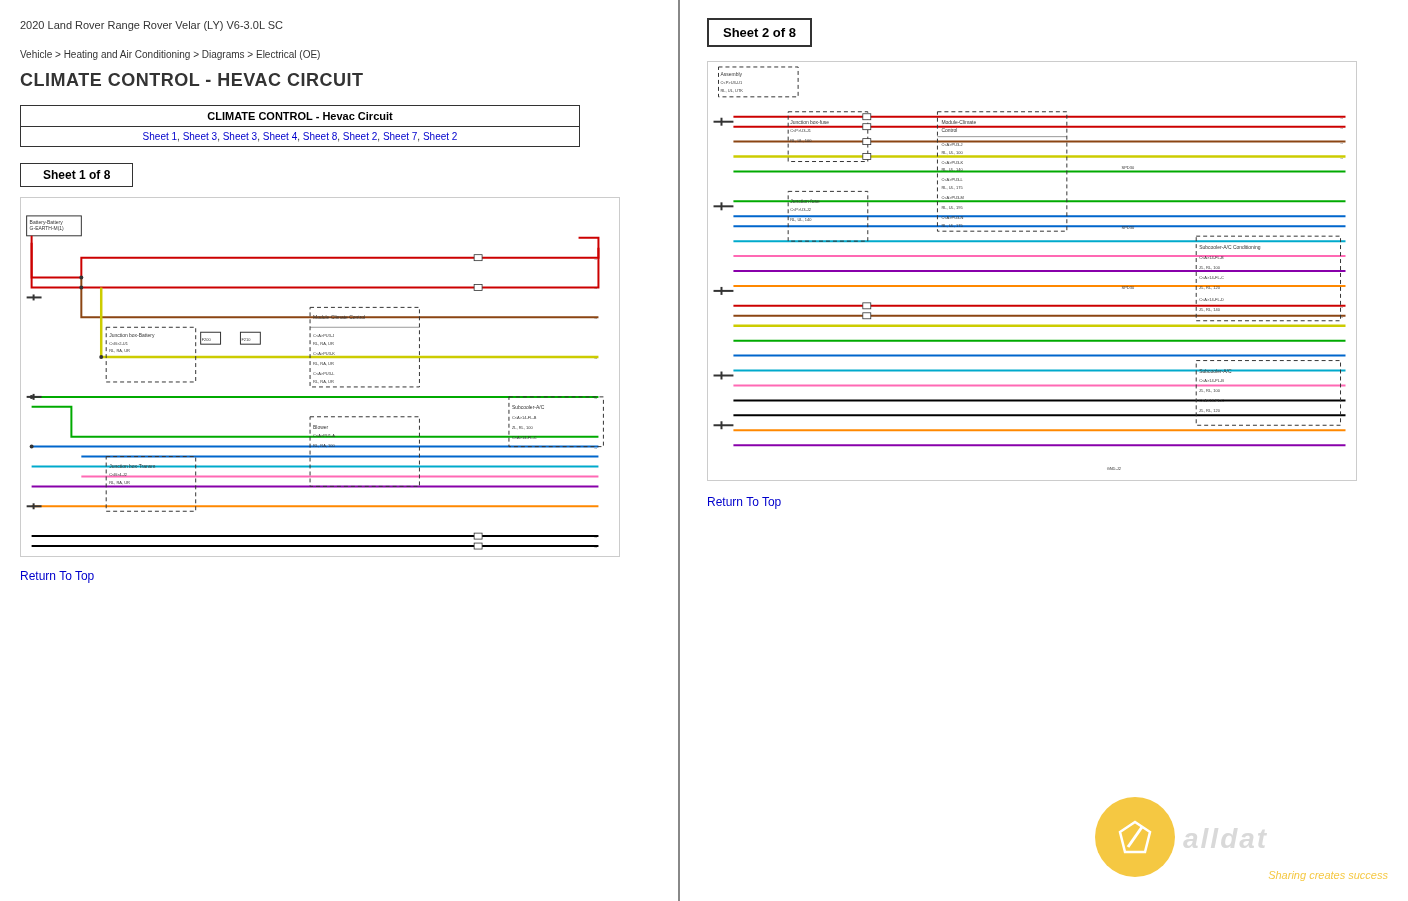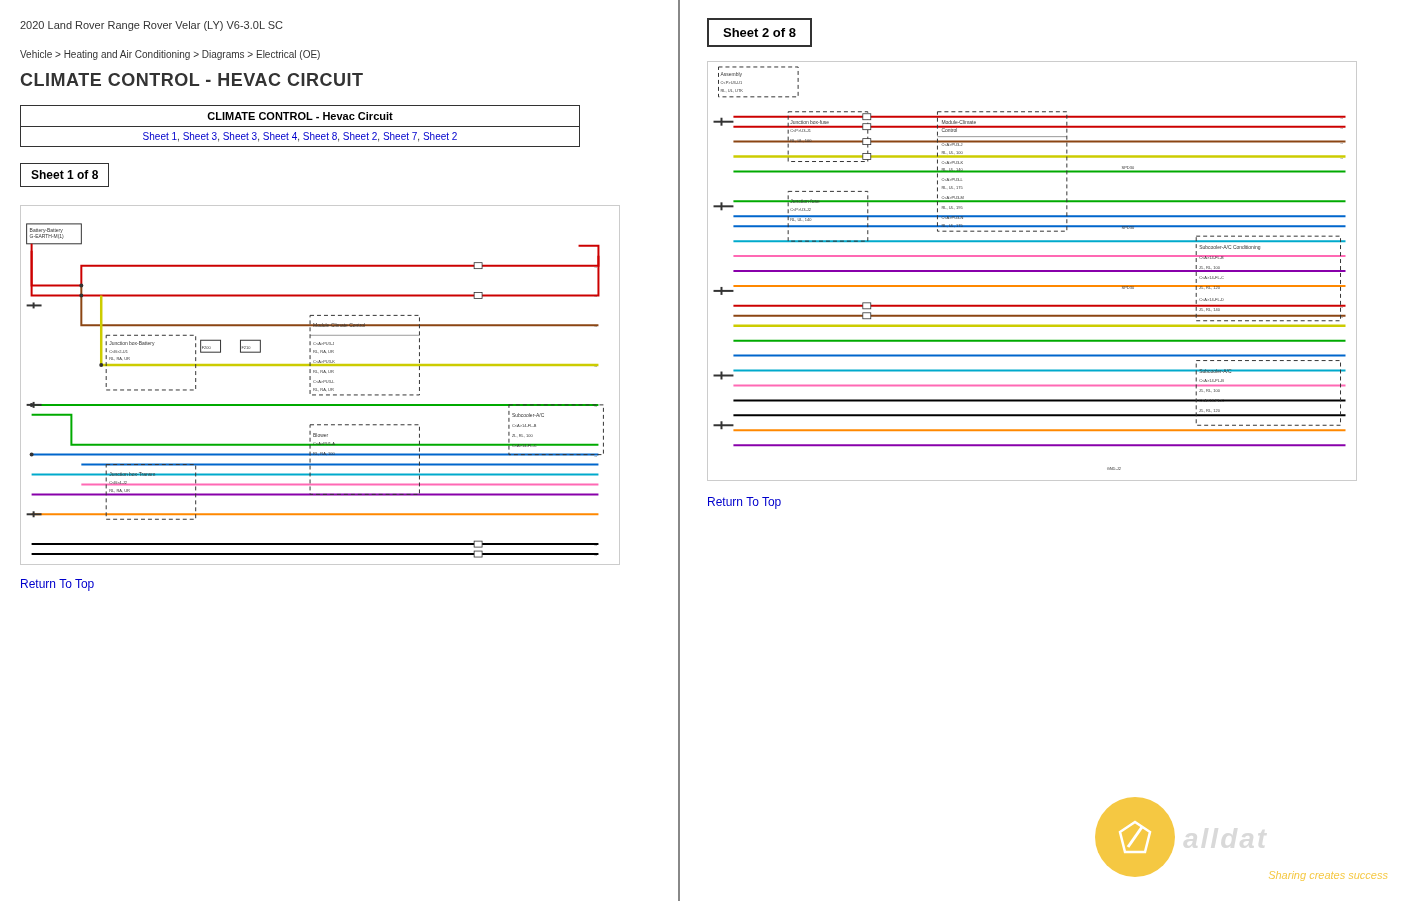--- a/index.html
+++ b/index.html
@@ -74,24 +74,24 @@
     }
 
     .index-table-links span {
       color: #0000cc;
       cursor: pointer;
     }
 
     .sheet-label {
       border: 1.5px solid #333;
       display: inline-block;
-      padding: 4px 10px;
+      padding: 4px 22px;
       font-size: 12px;
       font-weight: bold;
-      margin-bottom: 18px;
+      margin-bottom: 10px;
     }
 
     .wiring-diagram {
       width: 600px;
       height: 360px;
       position: relative;
       border: 1px solid #ccc;
       background: #fff;
       overflow: hidden;
     }

